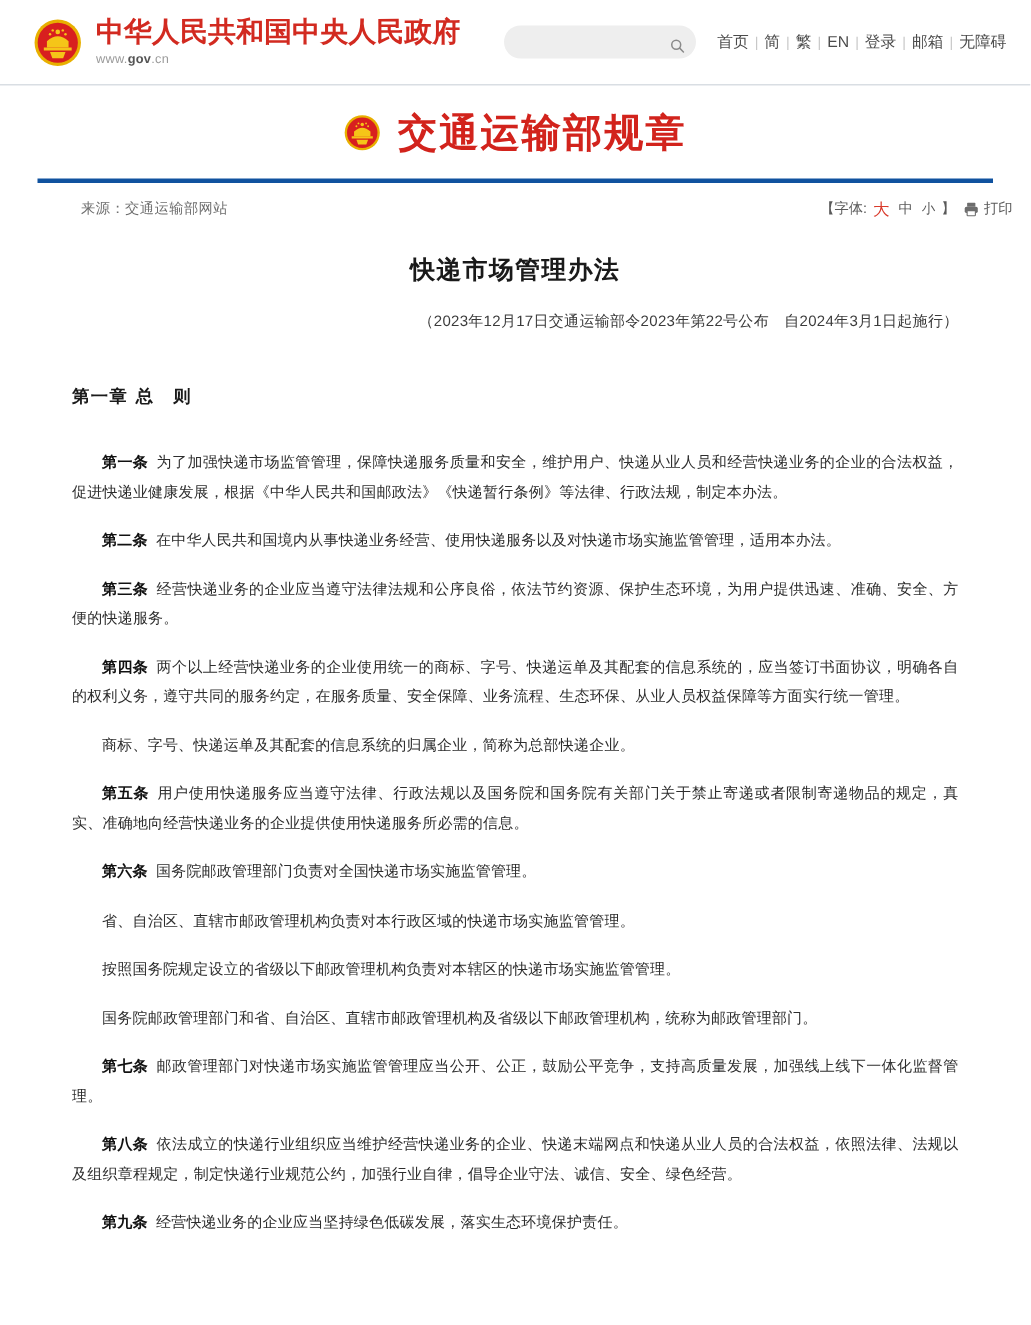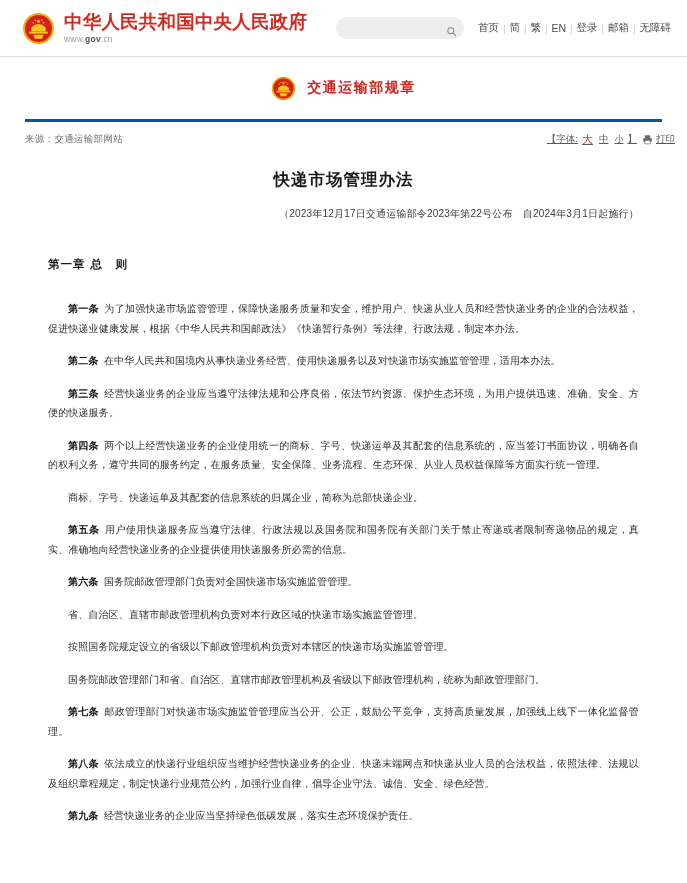--- a/index.html
+++ b/index.html
@@ -102,48 +102,47 @@
   .banner {
     height: 62px;
     display: flex;
     align-items: center;
     justify-content: center;
     gap: 11px;
   }
   .banner .emblem-sm { width: 25px; height: 25px; position: relative; flex:none; }
   .banner-title {
     font-family: "DejaVu Serif", "Liberation Serif", serif;
-    font-size: 14px;
+    font-size: 26px;
     font-weight: 700;
     color: #d2231c;
     letter-spacing: 1.5px;
   }
   .blue-rule {
     height: 3px;
     background: #10529f;
     margin: 0 25px 0 25px;
   }
 
   
   .metarow {
     display: flex;
     align-items: center;
     padding: 10px 12px 0 25px;
     font-size: 9.5px;
     color: #6b6b6b;
   }
-  .source { color: #6f6f6f; letter-spacing: .3px; }
+  .source { color: #6f6f6f; letter-spacing: .3px; margin-left: 29px; }
   .fontctl {
     margin-left: auto;
     display: flex;
     align-items: center;
     gap: 2px;
     color: #5a5a5a;
     font-size: 9.5px;
-    text-decoration: underline;
   }
   .fontctl .big { color: #d93a2b; padding: 0 2px; font-size: 11px;}
   .fontctl .mid { padding: 0 2px; }
   .fontctl .sml { padding: 0 2px; font-size: 9px;}
   .printer-icon { width: 11px; height: 11px; margin: 0 1px 0 3px; }
 
   
   .doc {
     padding: 22px 48px 0 48px;
   }

